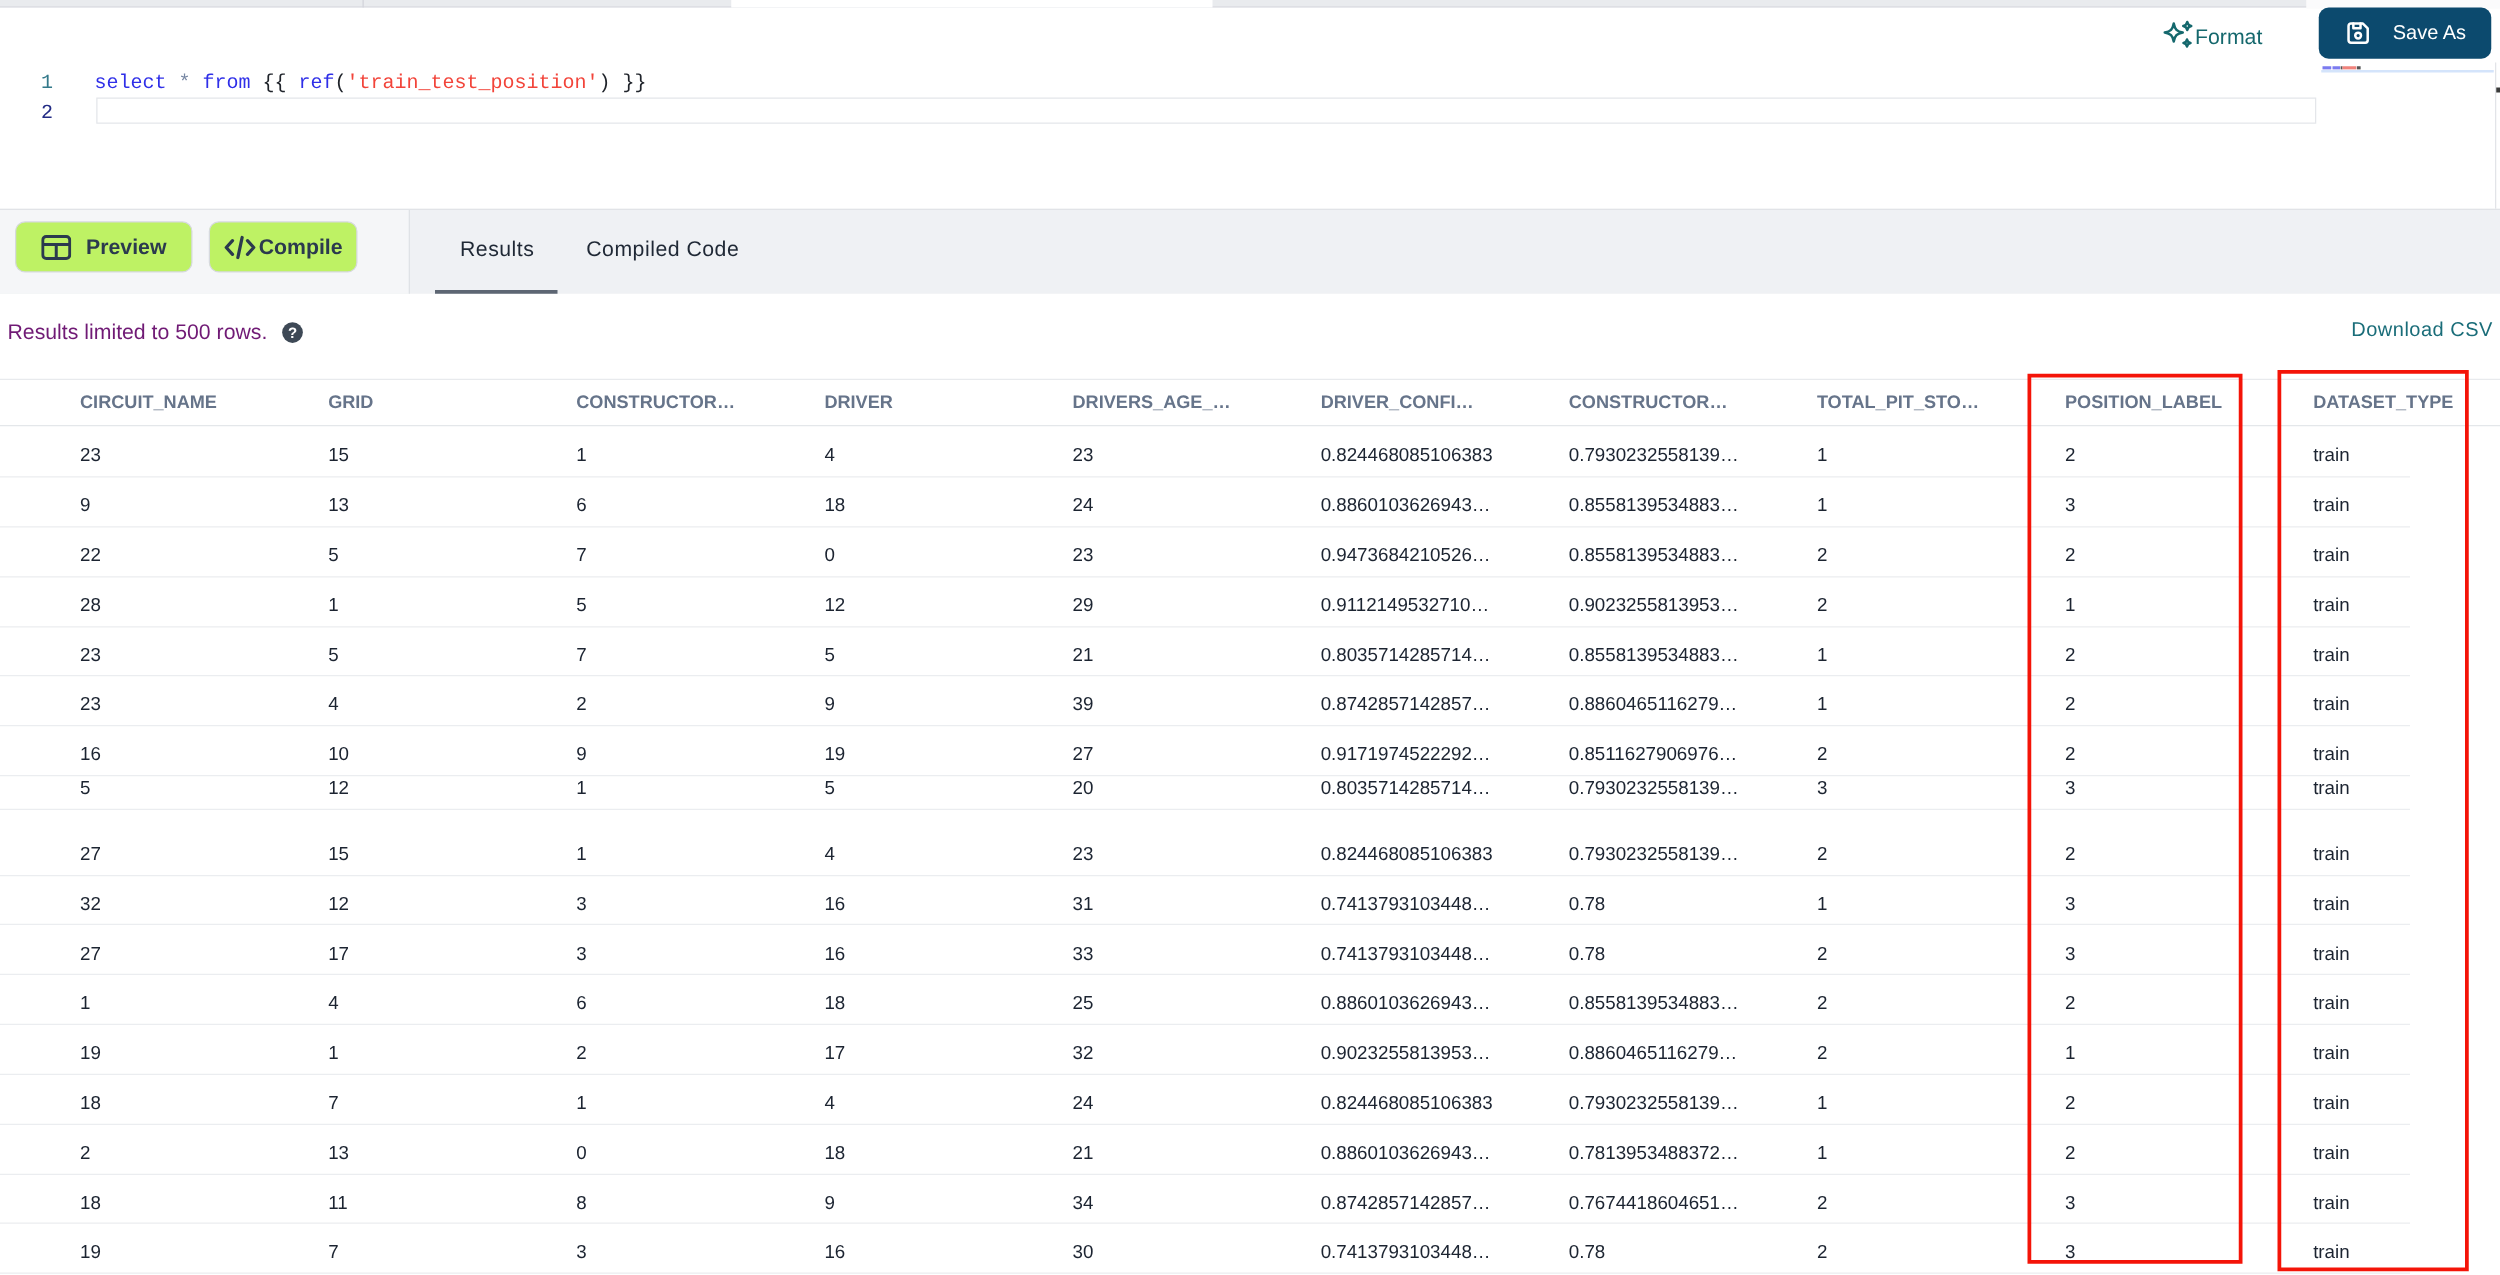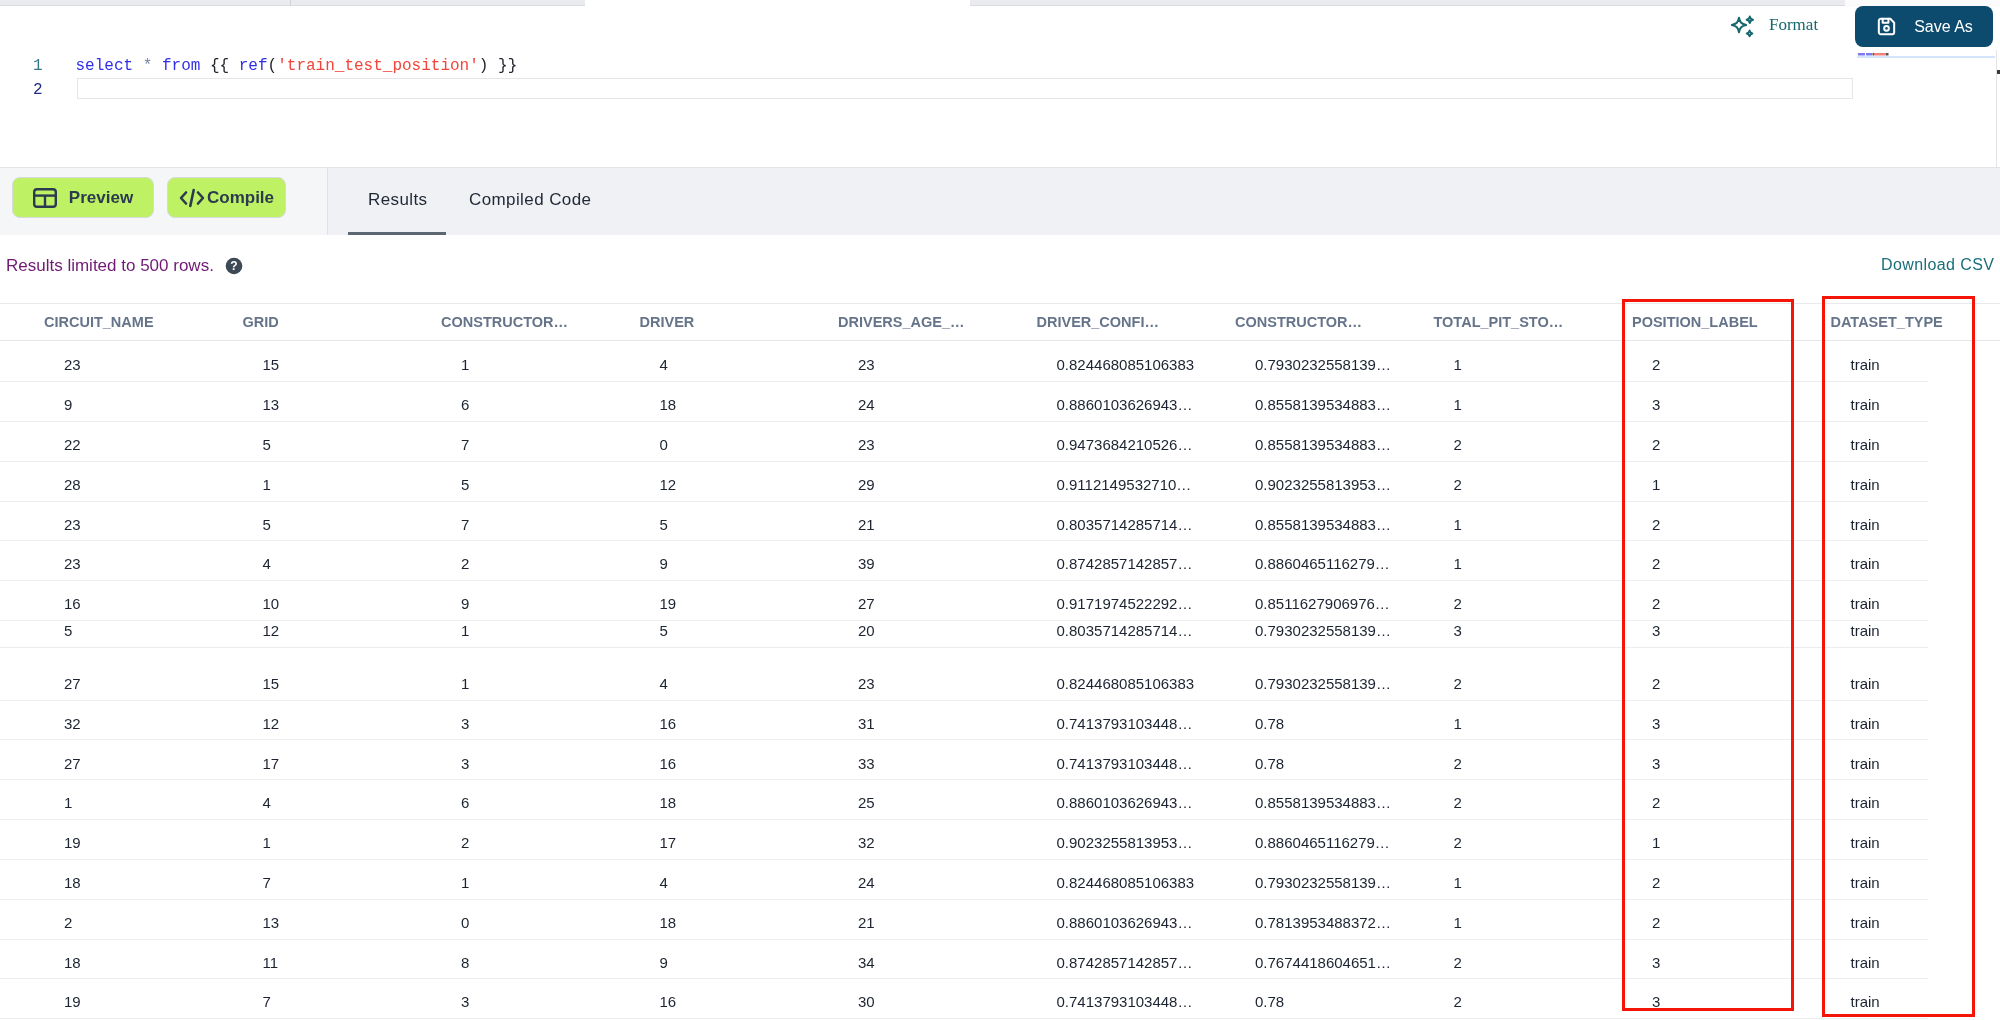--- a/index.html
+++ b/index.html
@@ -3,21 +3,21 @@
 <meta charset="utf-8">
 <style>
   * { margin:0; padding:0; box-sizing:border-box; }
   html,body { width:2000px; height:1020px; background:#fff; font-family:"Liberation Sans", sans-serif; overflow:hidden; }
   
   #strip { position:absolute; left:0; top:0; width:2000px; height:6px; background:#e9ebee; border-bottom:1px solid #dadce1;}
   #strip .w1 { position:absolute; left:585px; top:0; width:385px; height:6px; background:#fff; }
   #strip .w2 { position:absolute; left:1845px; top:0; width:155px; height:7px; background:#fbfbfc; }
   #strip .sep { position:absolute; left:290px; top:0; width:1px; height:6px; background:#d2d4da; }
   
-  #format { position:absolute; left:1729px; top:15px; height:25px; display:flex; align-items:flex-start; gap:13px; color:#15686d; font-size:17px;font-family:Liberation Serif, serif; }
+  #format { position:absolute; left:1729px; top:15px; height:25px; display:flex; align-items:flex-end; color:#15686d; font-size:17px; }
   #saveas { position:absolute; left:1855px; top:6px; width:138px; height:41px; background:#0c4a6e; border-radius:8px; display:flex; align-items:center; justify-content:center; gap:16px; color:#fff; font-size:16px; }
   
   .ln { position:absolute; left:0; width:42.5px; text-align:right; font-family:"Liberation Mono", monospace; font-size:16px; line-height:24px; }
   #code1 { position:absolute; left:75.5px; top:53.5px; font-family:"Liberation Mono", monospace; font-size:16px; line-height:24px; white-space:pre; }
   #linebox { position:absolute; left:77px; top:77.5px; width:1776px; height:21px; border:1px solid #e4e6ea; }
   .kw { color:#2f2fe8; } .pun { color:#20242b; } .str { color:#f2443a; } .op { color:#7787a3; }
   #mini { position:absolute; left:1857px; top:51.5px; width:138px; height:7px; } #mini svg, #qmark svg { display:block; }
   #minisel { position:absolute; left:1857px; top:55.5px; width:138px; height:2.5px; background:#d4e4fb; }
   #miniedge { position:absolute; left:1996px; top:50px; width:1px; height:117px; background:#e2e4e8; }
   #scrollmark { position:absolute; left:1997px; top:70px; width:3px; height:4px; background:#3a3a3a; }
@@ -27,21 +27,21 @@
   #bandsep { position:absolute; left:327px; top:168px; width:1px; height:67px; background:#dfe2e6; }
   .btn { position:absolute; top:177px; height:41px; background:#bef264; border:1px solid #d6d9de; border-radius:8px; display:flex; align-items:center; justify-content:center; color:#2b3a4e; font-size:17px; font-weight:bold; }
   #tabResults { position:absolute; left:368px; top:168px; height:82px; line-height:64px; color:#1f2835; font-size:17px; letter-spacing:0.4px; }
   #tabCC { position:absolute; left:469px; top:168px; height:64px; line-height:64px; color:#1f2835; font-size:17px; letter-spacing:0.4px; }
   #tabline { position:absolute; left:348px; top:232px; width:98px; height:3px; background:#5d6673; }
   
   #limit { position:absolute; left:6px; top:256px; height:20px; line-height:20px; font-size:17px; color:#701a75; }
   #qmark { position:absolute; left:225px; top:257px; }
   #dlcsv { position:absolute; left:1881px; top:256px; font-size:16px; letter-spacing:0.4px; color:#1a6d79; }
   #thead { position:absolute; left:0; top:303px; width:2000px; height:38px; border-top:1px solid #e8eaed; border-bottom:1px solid #e4e7ea; white-space:nowrap; }
-  #thead span { display:inline-block; width:198.5px; padding-left:44px; font-size:14.5px; font-weight:bold; letter-spacing:0; color:#66748a; line-height:36px; overflow:visible; }
+  #thead span { display:inline-block; width:198.5px; padding-left:64px; font-size:14.5px; font-weight:bold; letter-spacing:0; color:#66748a; line-height:36px; overflow:visible; }
   .row { position:absolute; left:0; width:1928px; height:39.82px; border-bottom:1px solid #ebedf0; white-space:nowrap; }
   .row span { display:inline-block; width:198.5px; padding-left:64px; padding-top:5px; font-size:15px; color:#1c2431; line-height:35px; height:40px; overflow:visible; }
   
   #red1 { position:absolute; left:1622px; top:299px; width:172px; height:712px; border:3px solid #f41408; }
   #red2 { position:absolute; left:1822px; top:296px; width:153px; height:721px; border:3px solid #f41408; }
 </style>
 </head>
 <body>
 <div id="strip">
     <div class="w1"></div>

